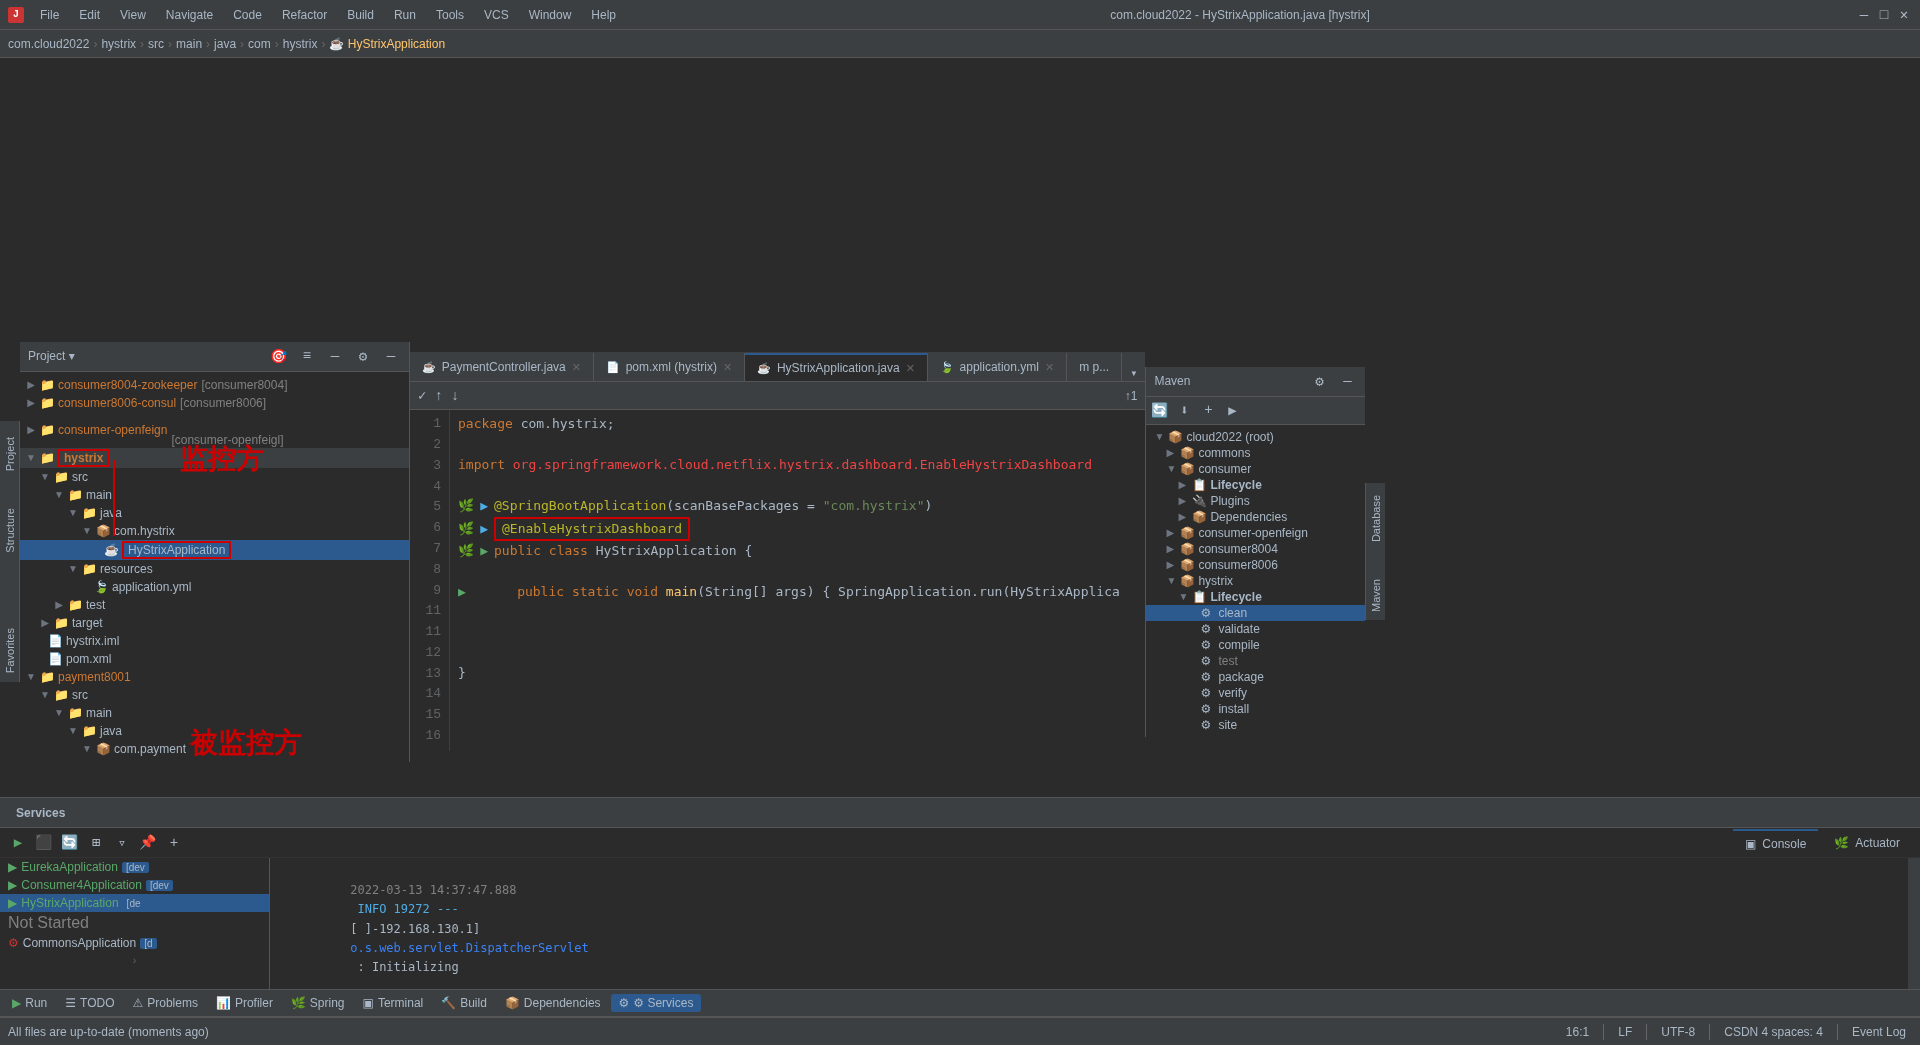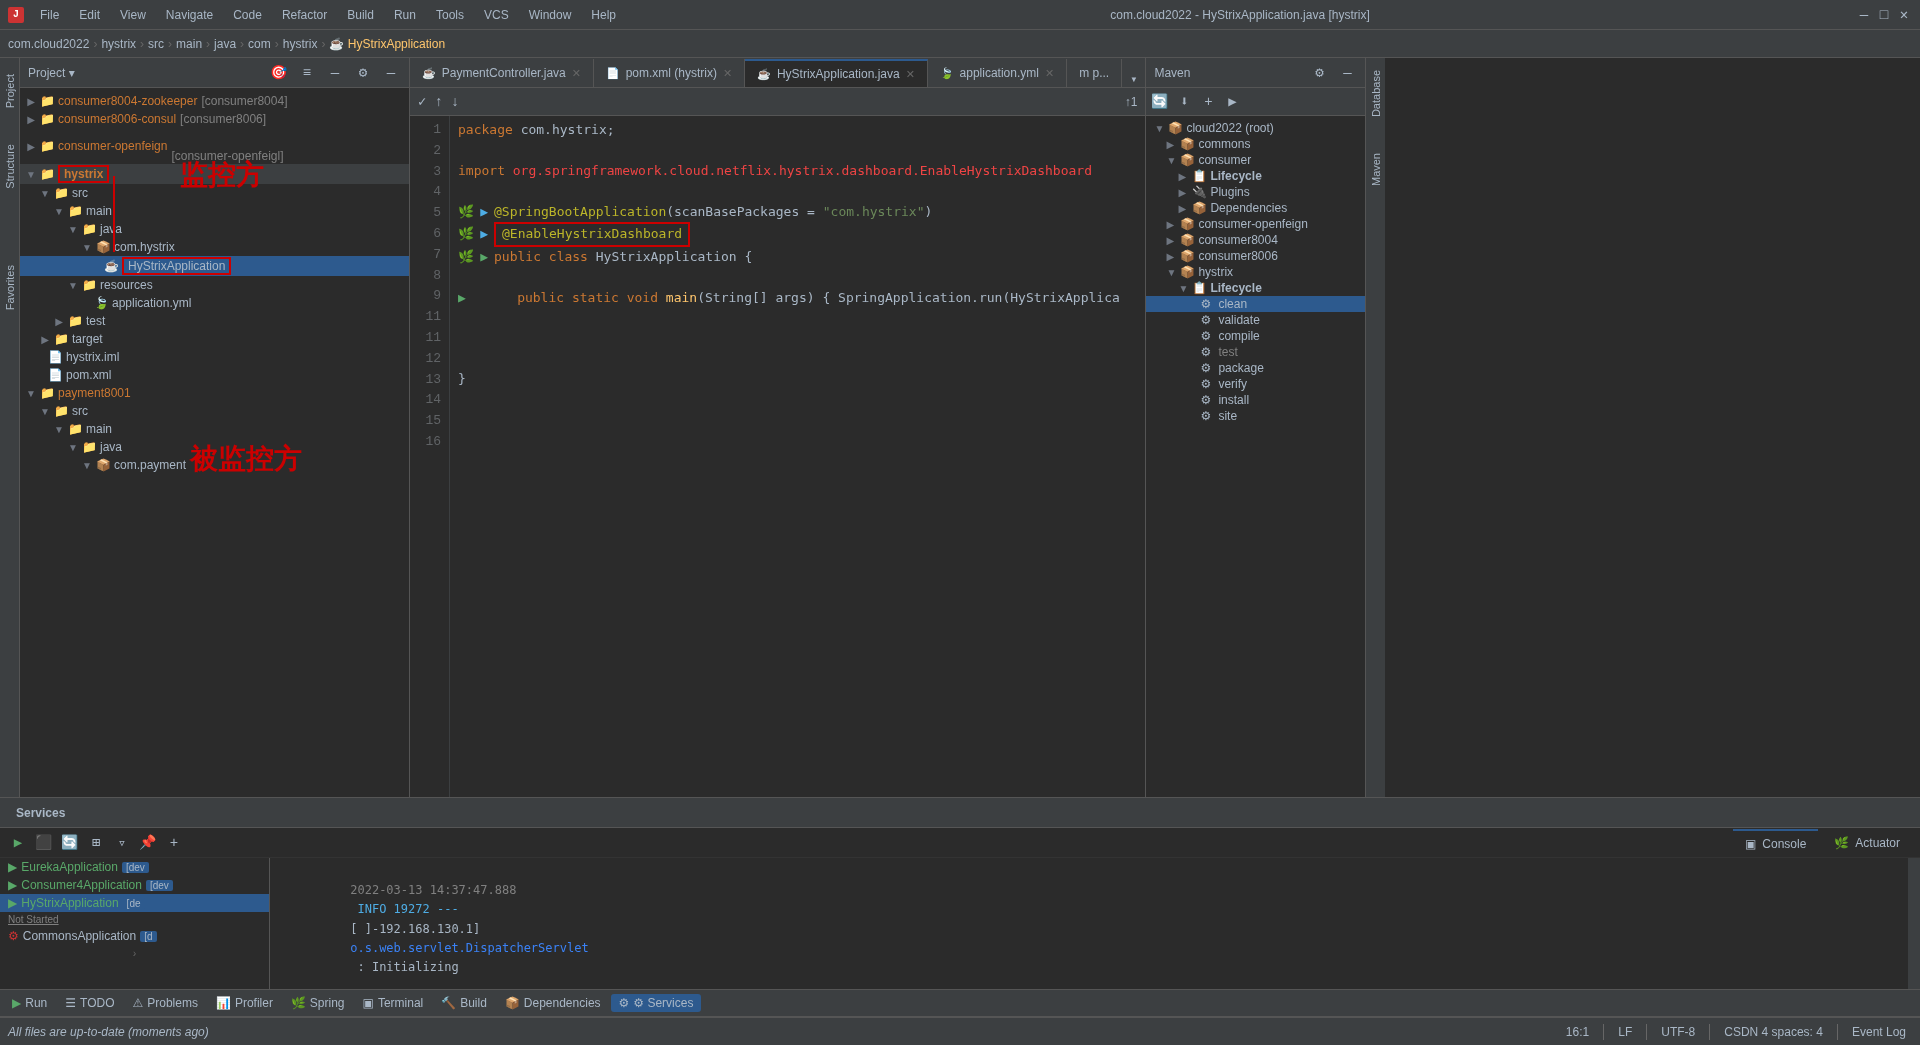--- a/index.html
+++ b/index.html
@@ -93,34 +93,34 @@
 
     
     #services-list { width: 270px; border-right: 1px solid #555; overflow: hidden; }
     .service-item { display: flex; align-items: center; padding: 2px 8px; cursor: pointer; font-size: 12px; font-family: Arial, sans-serif; gap: 4px; }
     .service-item.selected { background: #2d5a8e; }
     .run-arrow { color: #59a869; font-size: 12px; }
     .stop-square { color: #cc3333; font-size: 12px; }
     .service-label { color: #a9b7c6; }
     .service-label.green { color: #59a869; }
     .service-badge { background: #2d5a8e; color: #a9b7c6; font-size: 10px; padding: 0 4px; border-radius: 2px; }
-    .not-started { color: #808080; font-size: 10px; text-decoration: underline; }
+    .not-started { color: #808080; font-size: 16px; }
 
     
     #console-output { flex: 1; overflow: hidden; padding: 4px 8px; font-size: 12px; font-family: 'Consolas', monospace; }
     .log-line { white-space: pre; line-height: 1.6; }
     .log-timestamp { color: #808080; }
     .log-level { color: #4eade5; }
     .log-thread { color: #a9b7c6; }
     .log-logger { color: #3b82f6; }
     .log-msg { color: #a9b7c6; }
 
     
     #status-bar { position: absolute; bottom: 0; left: 0; right: 0; height: 28px; background: #3c3f41; display: flex; align-items: center; padding: 0 8px; gap: 8px; border-top: 1px solid #555; font-size: 12px; font-family: Arial, sans-serif; }
-    #status-bar .status-left { display: flex; align-items: center; gap: 4px; flex: 1; font-style: italic; }
+    #status-bar .status-left { display: flex; align-items: center; gap: 4px; flex: 1; }
     #status-bar .status-right { display: flex; align-items: center; gap: 8px; }
     .status-btn { display: flex; align-items: center; gap: 4px; padding: 2px 6px; color: #a9b7c6; cursor: pointer; border-radius: 2px; }
     .status-separator { width: 1px; height: 16px; background: #666; }
 
     
     #run-toolbar { height: 30px; background: #3c3f41; display: flex; align-items: center; padding: 0 8px; gap: 4px; border-top: 1px solid #555; }
     .run-btn { display: flex; align-items: center; gap: 4px; padding: 2px 8px; color: #a9b7c6; cursor: pointer; font-size: 12px; font-family: Arial, sans-serif; }
 
     .bottom-content { display: flex; flex: 1; overflow: hidden; }
 
@@ -172,21 +172,21 @@
   <span class="sep">›</span>
   <span>com</span>
   <span class="sep">›</span>
   <span>hystrix</span>
   <span class="sep">›</span>
   <span class="current">☕ HyStrixApplication</span>
 </div>
 
 <div id="main" style="position:relative;">
 
-  <div style="display:flex; height:100%;">
+  <div style="display:flex; height:100%;align-items:center;">
     <div style="width:20px; background:#3c3f41; border-right:1px solid #555; display:flex; flex-direction:column; align-items:center; padding-top:8px;">
       <div style="writing-mode:vertical-rl; transform:rotate(180deg); font-size:11px; color:#a9b7c6; padding:8px 2px; cursor:pointer; font-family:Arial,sans-serif;">Project</div>
       <div style="writing-mode:vertical-rl; transform:rotate(180deg); font-size:11px; color:#a9b7c6; padding:8px 2px; cursor:pointer; font-family:Arial,sans-serif; margin-top:20px;">Structure</div>
       <div style="writing-mode:vertical-rl; transform:rotate(180deg); font-size:11px; color:#a9b7c6; padding:8px 2px; cursor:pointer; font-family:Arial,sans-serif; margin-top:60px;">Favorites</div>
     </div>
 
     <div id="project-panel">
       <div id="project-panel-header">
         <span style="font-size:12px; color:#a9b7c6; font-family:Arial,sans-serif; flex:1;">Project ▾</span>
         <span class="panel-icon-btn">🎯</span>

